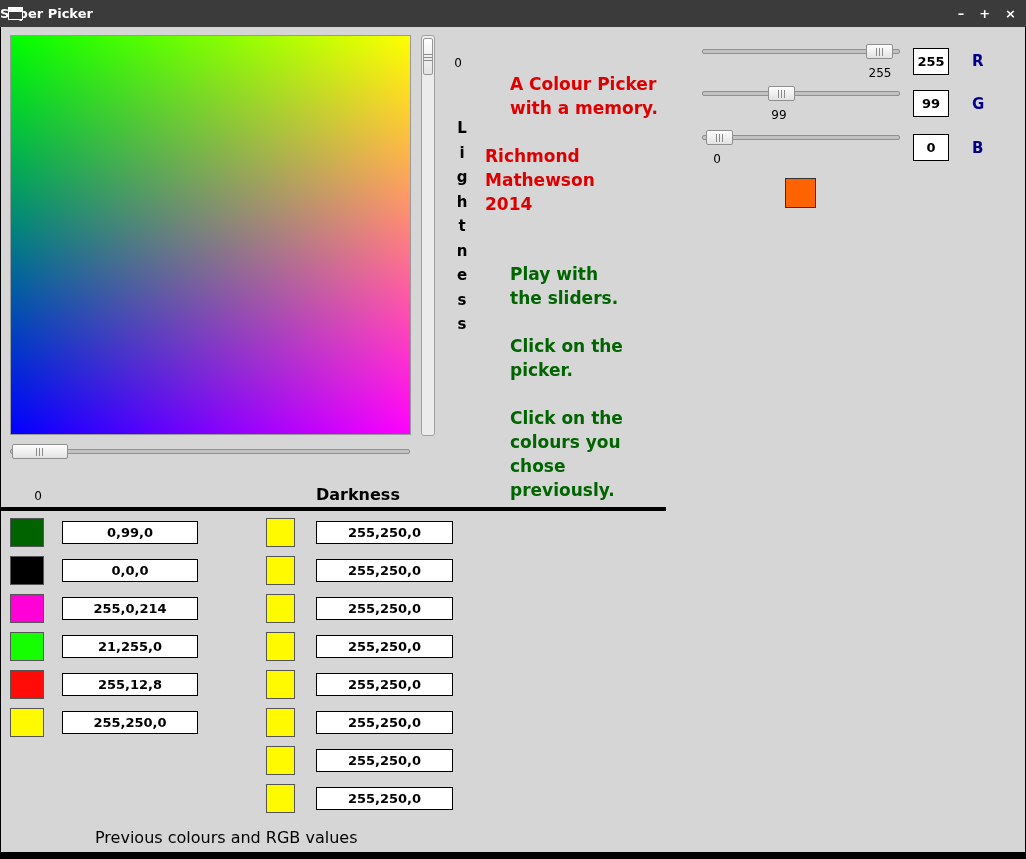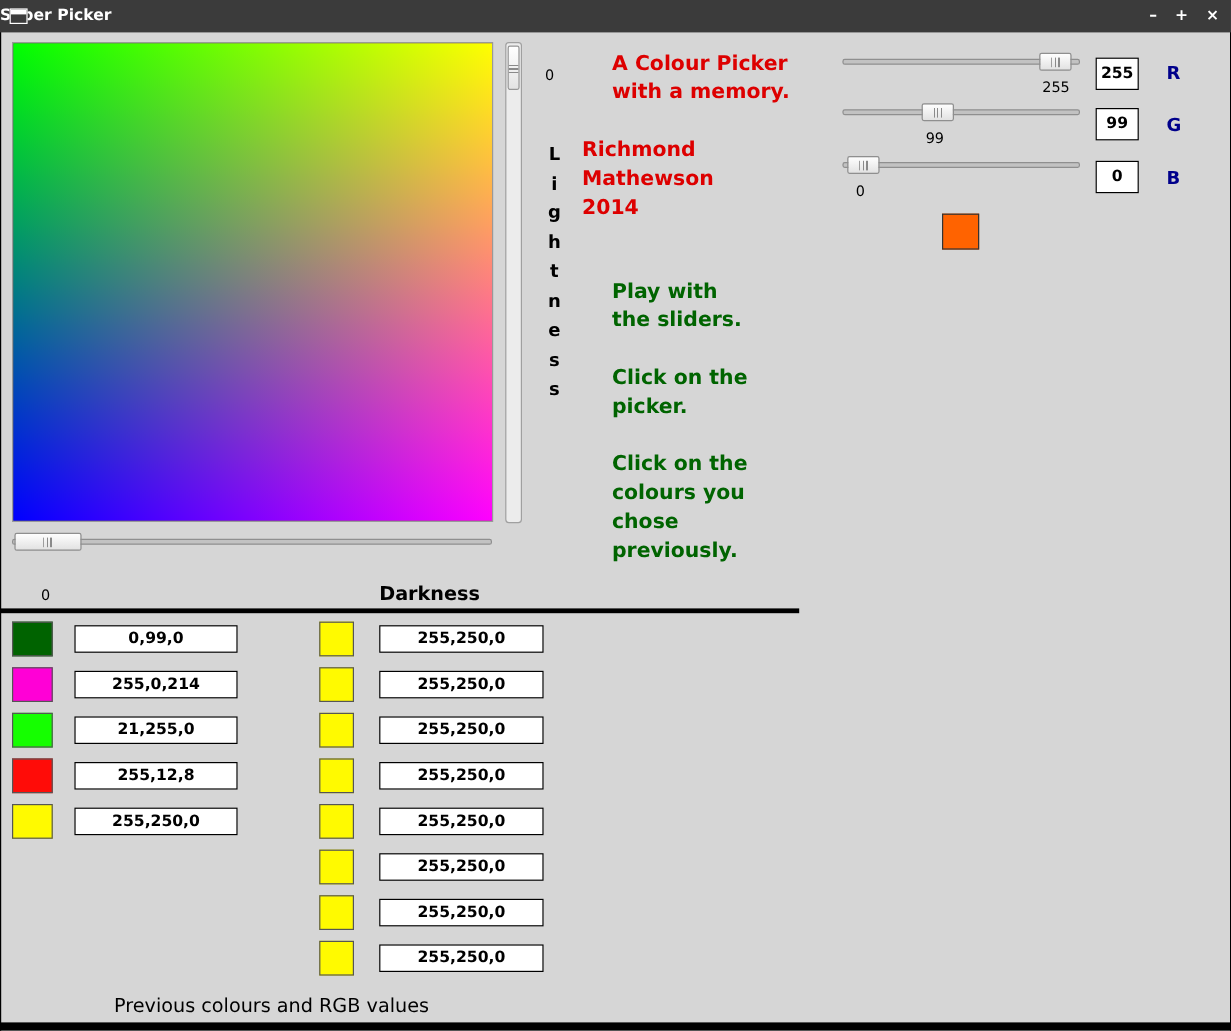--- a/index.html
+++ b/index.html
@@ -62,21 +62,21 @@
     border: 1px solid #8f8f8f; border-radius: 2px; }
   .hthumb { position: absolute; width: 27px; height: 15px;
     background: linear-gradient(#fefefe, #e2e2e2);
     border: 1px solid #8f8f8f; border-radius: 2px;
     display: flex; align-items: center; justify-content: center; }
   .hthumb.wide { width: 56px; }
 
   .slider-val { position: absolute; font-size: 12px; color: #000; text-align: center; }
 
   
-  .txt { position: absolute; font-weight: bold; font-size: 17px; line-height: 24px; white-space: pre-line; }
+  .txt { position: absolute; font-weight: bold; font-size: 17px; line-height: 24px; white-space: pre-line; margin-top: 31px; }
   .lightness-letters {
     position: absolute; left: 452px; top: 116px; width: 20px; text-align: center;
     font-weight: bold; font-size: 15px; line-height: 24.5px; white-space: pre-line;
   }
   .small-label { position: absolute; font-size: 12px; text-align: center; }
 
   
   .field {
     background: #fff; border: 1px solid #000;
     display: flex; align-items: center; justify-content: center;
@@ -184,20 +184,24 @@
 <div class="darkness-label">Darkness</div>
 
 <div class="sep"></div>
 
 <div class="hist-col left">
   <div class="hist-row">
     <div class="hist-swatch" style="background-color: rgb(0, 99, 0);"></div>
     <div class="field hist-field">0,99,0</div>
   </div>
   <div class="hist-row">
+    <div class="hist-swatch" style="background-color: rgb(0, 0, 0);"></div>
+    <div class="field hist-field">0,0,0</div>
+  </div>
+  <div class="hist-row">
     <div class="hist-swatch" style="background-color: rgb(255, 0, 214);"></div>
     <div class="field hist-field">255,0,214</div>
   </div>
   <div class="hist-row">
     <div class="hist-swatch" style="background-color: rgb(21, 255, 0);"></div>
     <div class="field hist-field">21,255,0</div>
   </div>
   <div class="hist-row">
     <div class="hist-swatch" style="background-color: rgb(255, 12, 8);"></div>
     <div class="field hist-field">255,12,8</div>

